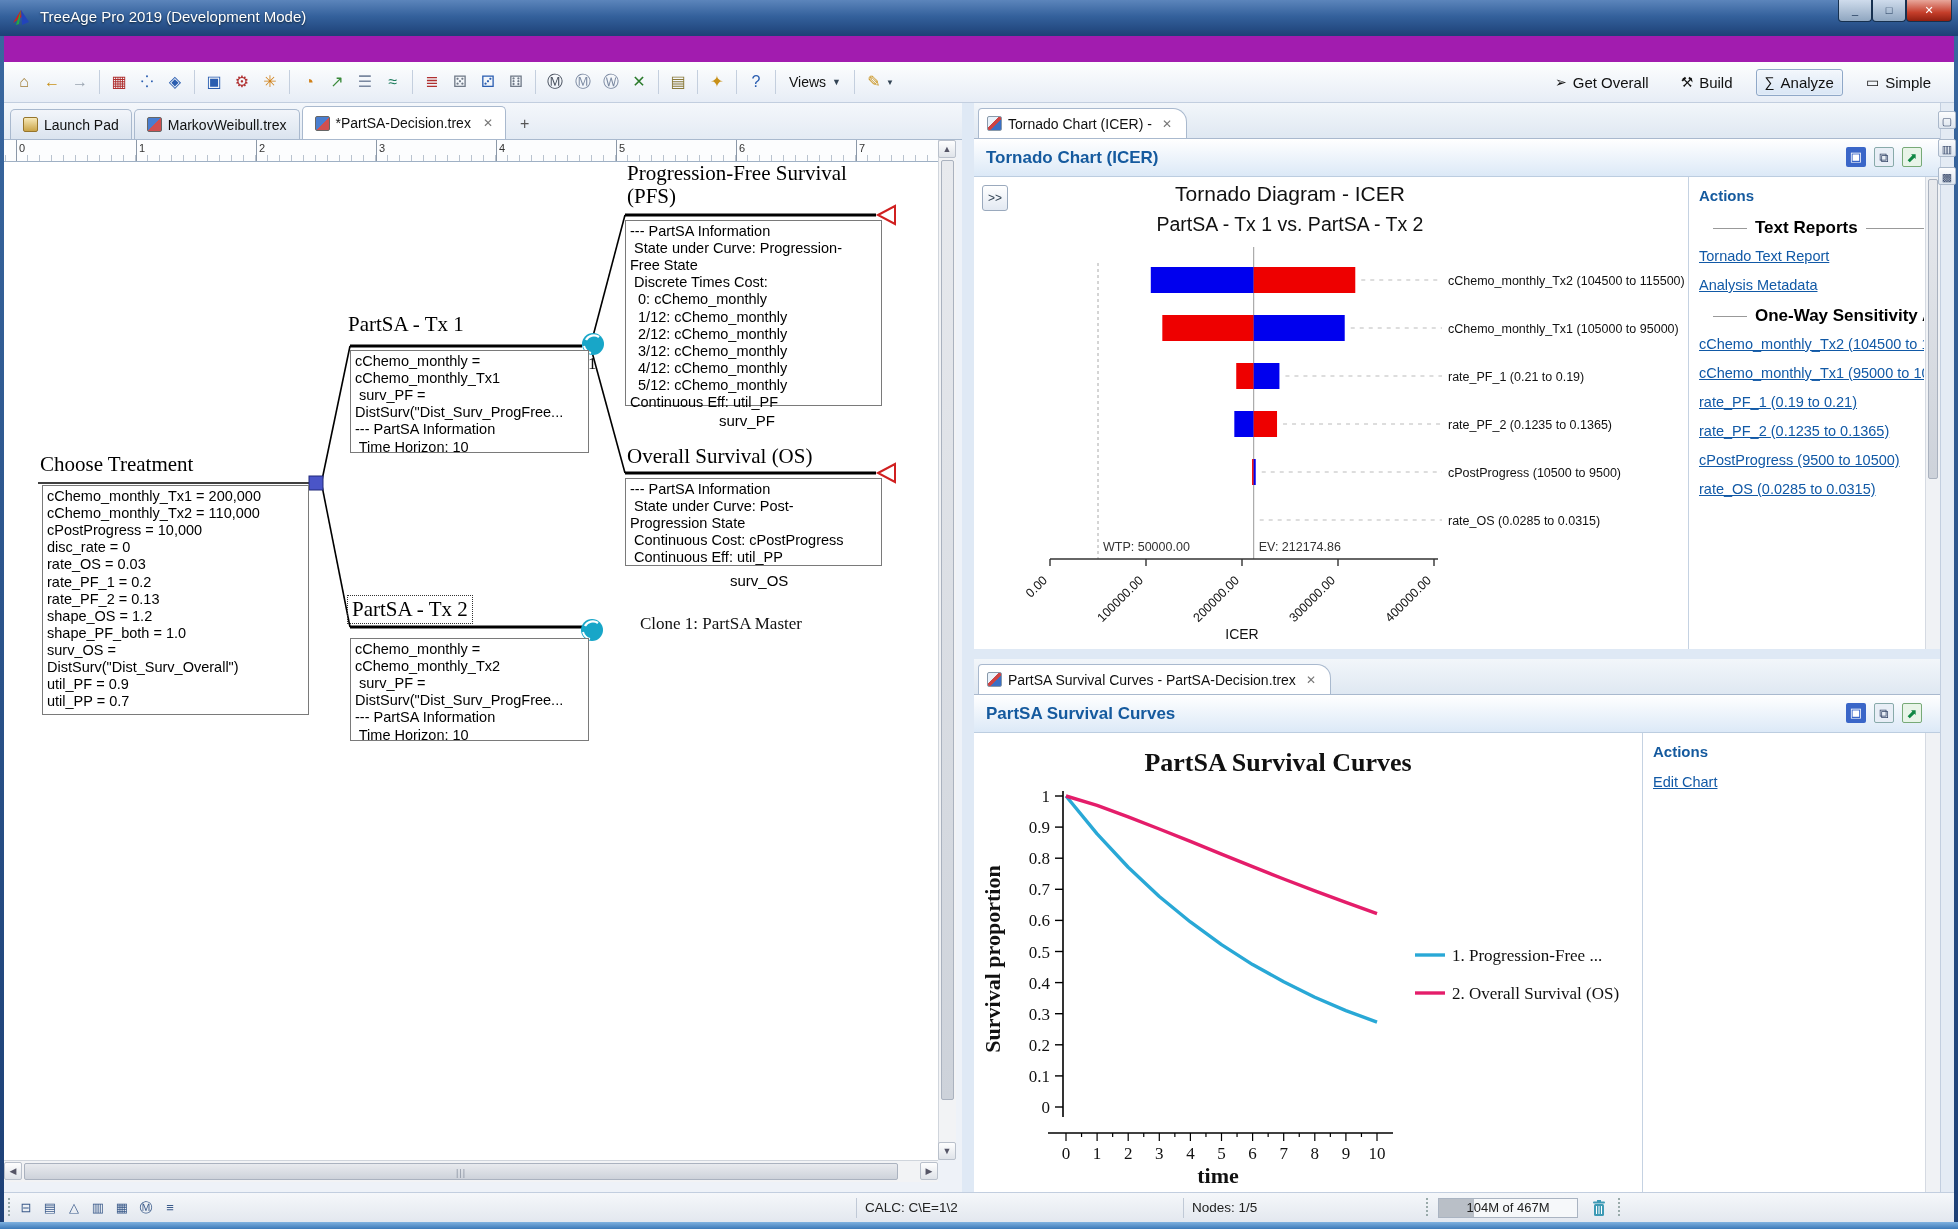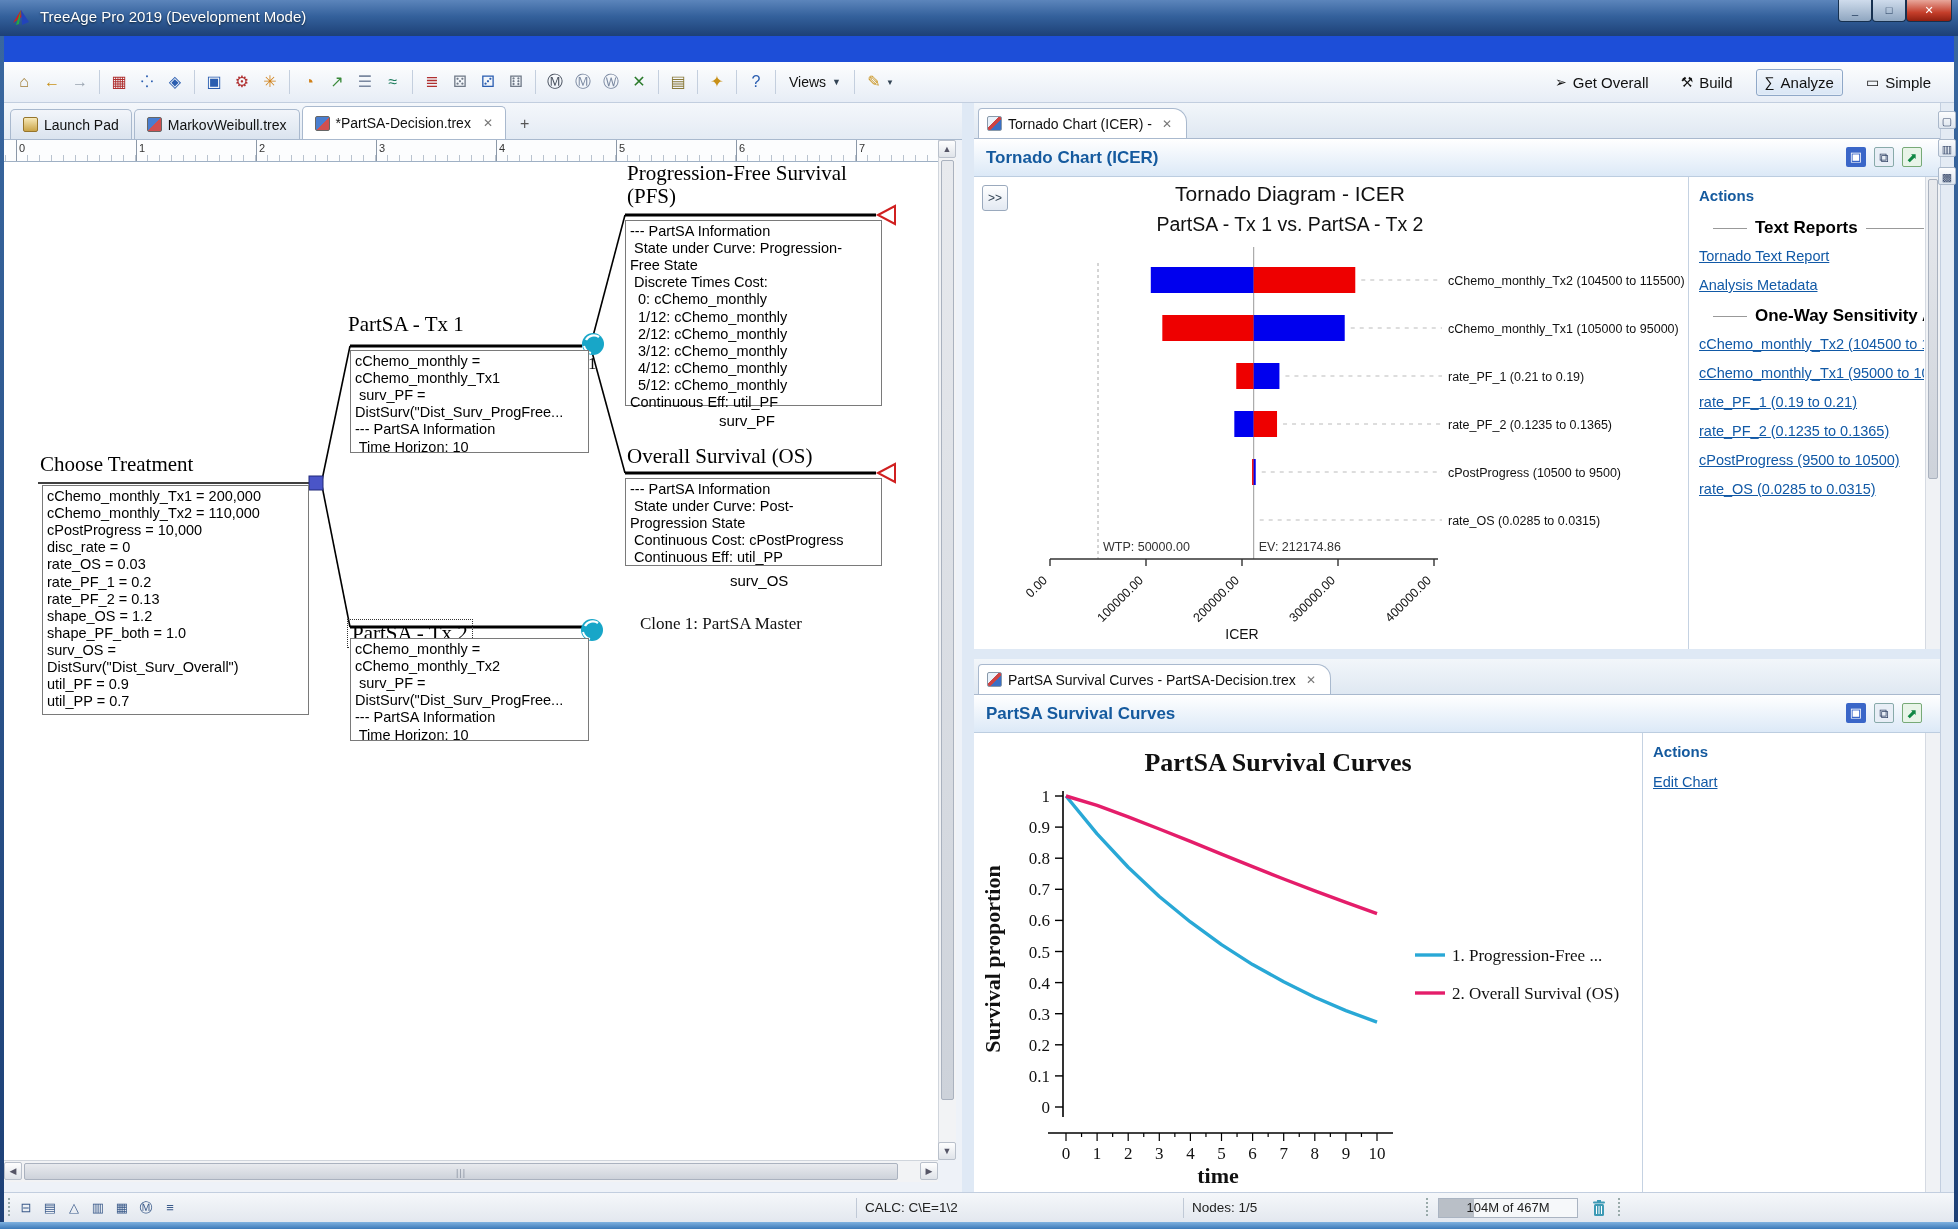--- a/index.html
+++ b/index.html
@@ -1,17 +1,17 @@
 <!DOCTYPE html>
 <html><head>
 <meta charset="utf-8">
 <style>
   html,body{margin:0;padding:0;background:#9db5cc;}
   *{box-sizing:border-box;}
-  #app{position:relative;width:1958px;height:1229px;background:#1d4ed8;overflow:hidden;
+  #app{position:relative;width:1958px;height:1229px;background:#a21caf;overflow:hidden;
        font-family:"Liberation Sans",sans-serif;font-size:14px;color:#111;}
   .abs{position:absolute;}
 
   
   #titlebar{left:0;top:0;width:1958px;height:36px;
     background:linear-gradient(#5c85bb,#34619c 45%,#1d4076);color:#fff;}
   #titlebar .logo{position:absolute;left:10px;top:7px;width:22px;height:22px;}
   #titlebar .title{position:absolute;left:40px;top:8px;font-size:15px;color:#fff;text-shadow:0 1px 2px #123;}
   .winbtn{position:absolute;top:0px;width:34px;height:22px;border:1px solid #16304f;border-top:none;
     background:linear-gradient(#cfdcec,#8fa6c0);border-radius:0 0 4px 4px;color:#1c3556;
@@ -273,21 +273,21 @@
       <div class="varsbox" style="left:346px;top:188px;width:239px;height:103px;">
           <div>cChemo_monthly =</div>
           <div>cChemo_monthly_Tx1</div>
           <div> surv_PF =</div>
           <div>DistSurv("Dist_Surv_ProgFree...</div>
           <div>--- PartSA Information</div>
           <div> Time Horizon: 10</div>
         </div>
       <div class="branch-n" style="left:584px;top:192px;">1</div>
 
-      <div class="nlabel sel" style="left:344px;top:458px;">PartSA - Tx 2</div>
+      <div class="nlabel sel" style="left:344px;top:434px;">PartSA - Tx 2</div>
       <div class="varsbox" style="left:346px;top:476px;width:239px;height:103px;">
           <div>cChemo_monthly =</div>
           <div>cChemo_monthly_Tx2</div>
           <div> surv_PF =</div>
           <div>DistSurv("Dist_Surv_ProgFree...</div>
           <div>--- PartSA Information</div>
           <div> Time Horizon: 10</div>
         </div>
       <div class="clone-note" style="left:636px;top:452px;">Clone 1: PartSA Master</div>
 

